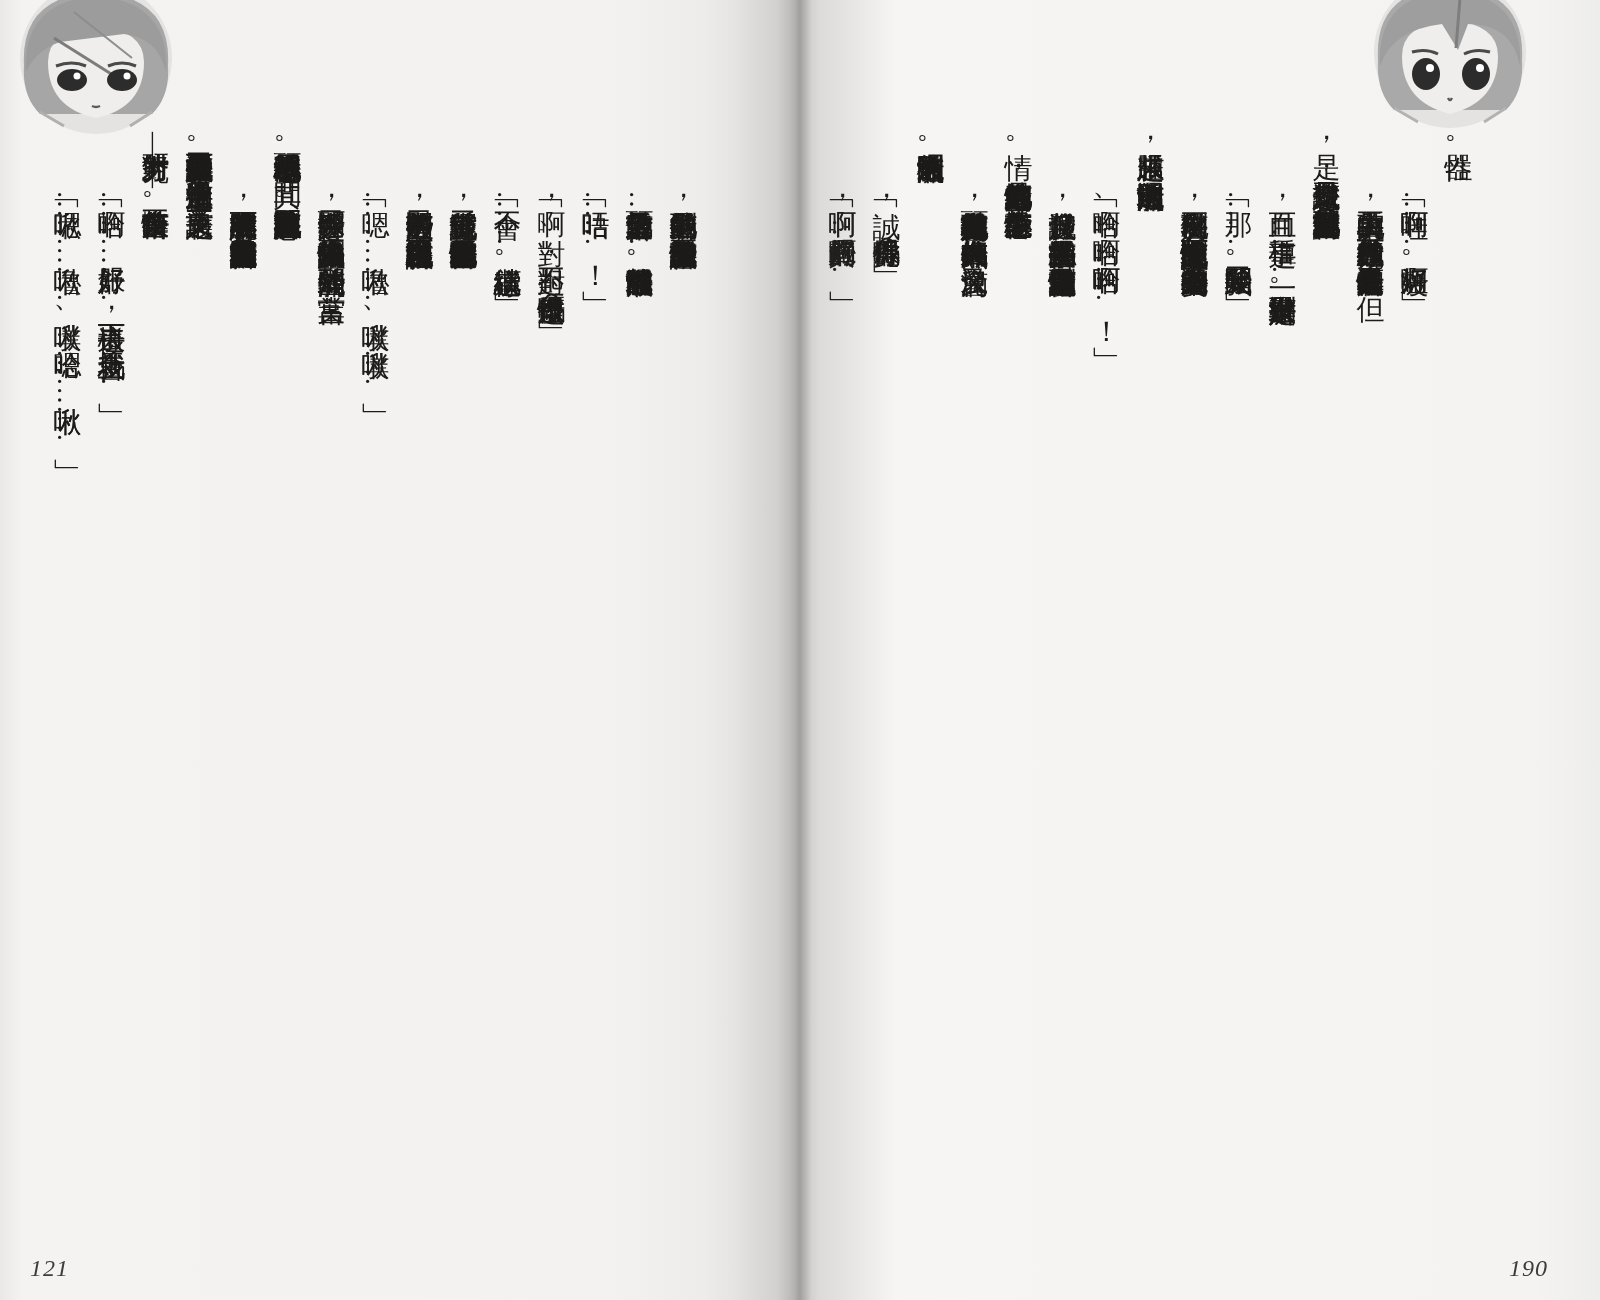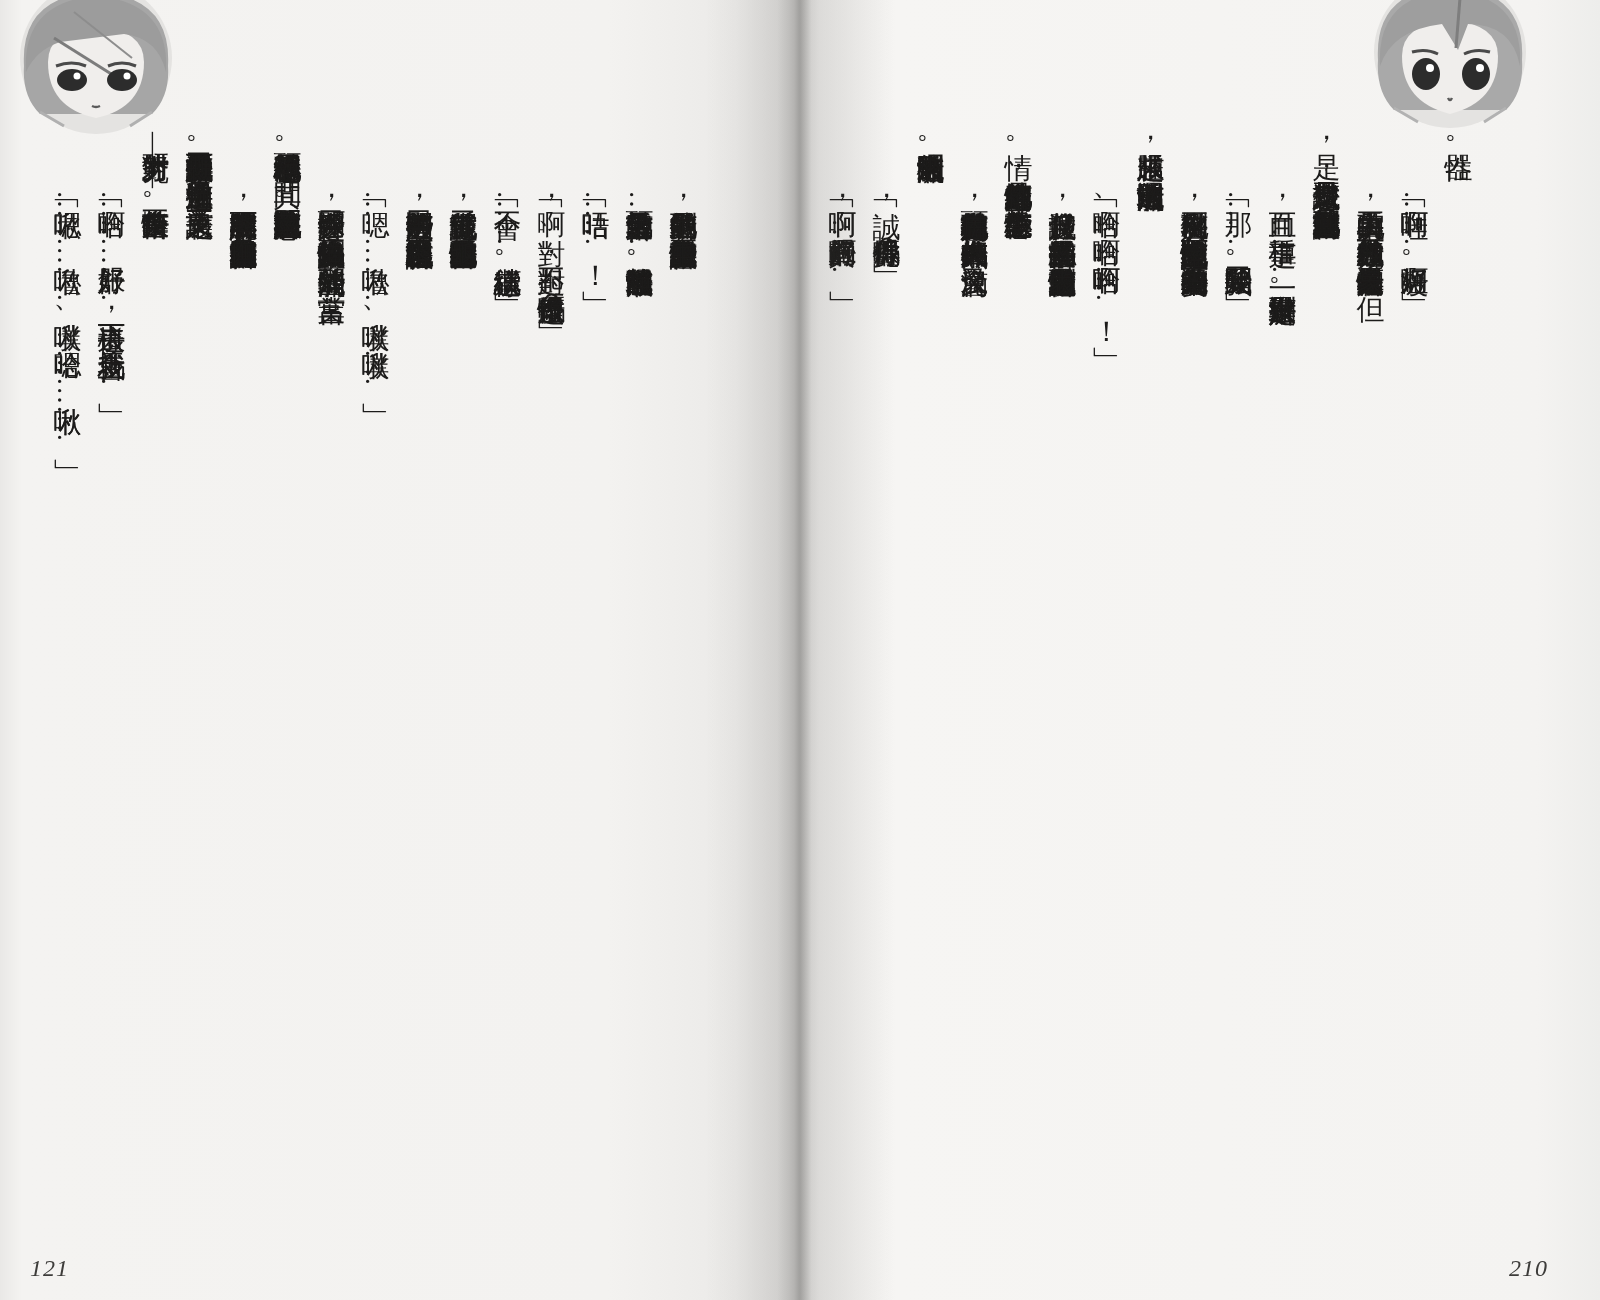--- a/index.html
+++ b/index.html
@@ -110,15 +110,15 @@
     <div class="col" data-indent="0">情。他此刻的表情是這麼率真純粹，教言葉怎能不心生憐愛。</div>
     <div class="col" data-indent="1">言葉刻意拉扯龜頭似地左右搖晃起乳房，夾在中央的肉棒好熾熱，沒一會兒又滴</div>
     <div class="col" data-indent="0">流出黏稠的透明汁液來。</div>
     <div class="col" data-indent="1">「誠，你覺得舒服嗎？」</div>
     <div class="col" data-indent="1">「啊啊，真的好舒服啊……」</div>
   </div>
 
   <div class="gutter"></div>
 
   <div class="page-number pn-left">121</div>
-  <div class="page-number pn-right">210</div>
+  <div class="page-number pn-right">190</div>
 
 </div>
 
 </body></html>

